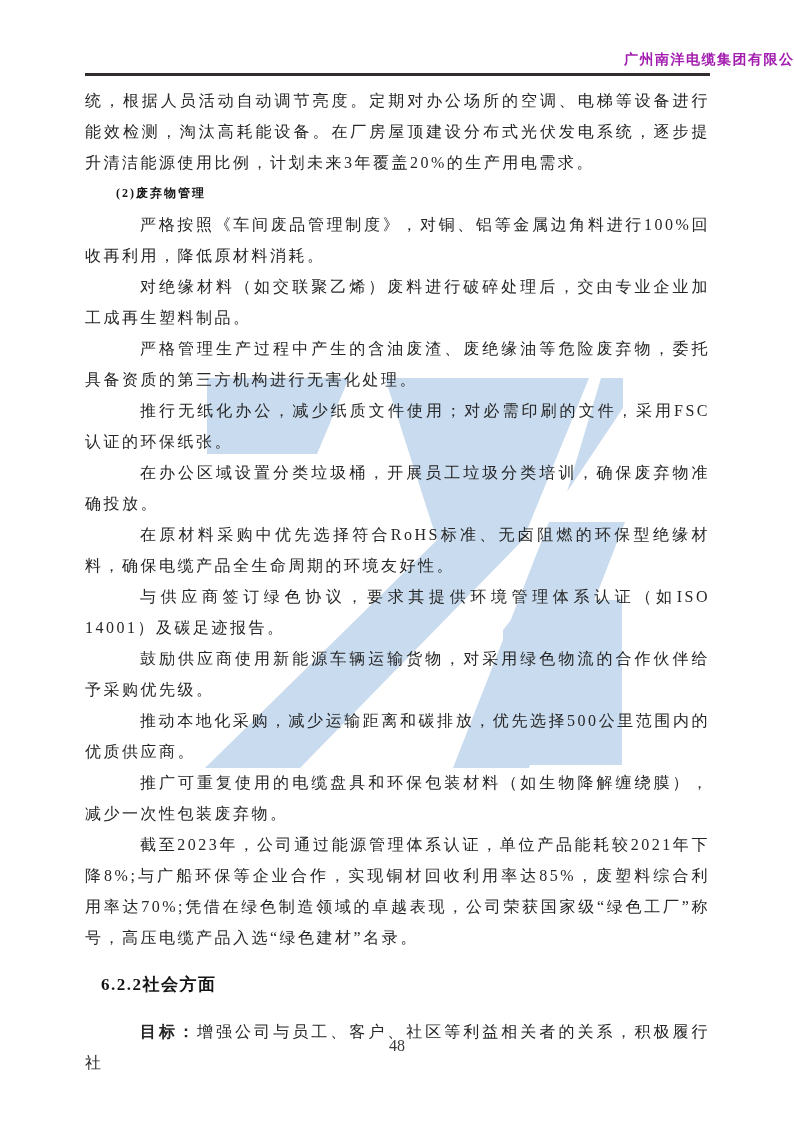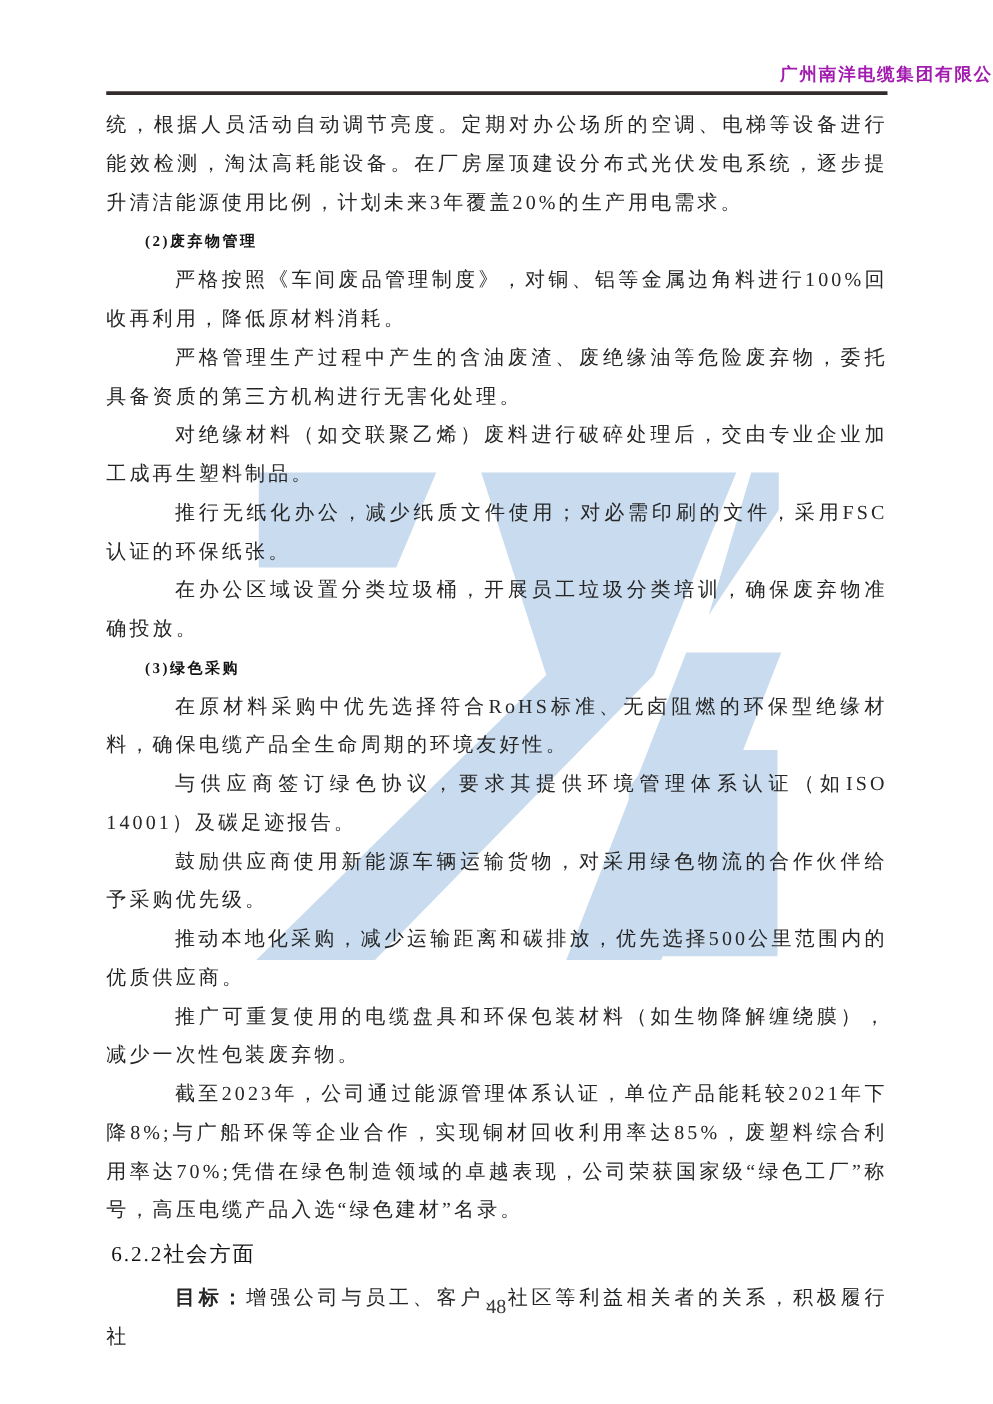--- a/index.html
+++ b/index.html
@@ -39,21 +39,21 @@
     z-index:1;
   }
   .content p{margin:0;}
   p.para{text-indent:55px;}
   p.cont{text-indent:0;}
   .sub-heading{
     margin:0;font-size:12px;line-height:31px;font-weight:bold;
     padding-left:31px;color:#141414;letter-spacing:2px;
   }
   .main-heading{
-    margin:4px;font-size:17px;line-height:31px;font-weight:normal;
+    margin:16px;font-size:17px;line-height:31px;font-weight:bold;
     color:#141414;letter-spacing:1.5px;
   }
   .goal-label{font-weight:bold;}
   .page-number{
     position:absolute;top:1037px;left:0;width:100%;
     text-align:center;font-size:16px;color:#3a3a3a;z-index:1;
   }
 </style>
 </head>
 <body>
@@ -72,26 +72,25 @@
   <div class="doc-header">广州南洋电缆集团有限公司</div>
   <div class="header-rule"></div>
 
   <div class="content">
 
     <p class="cont">统，根据人员活动自动调节亮度。定期对办公场所的空调、电梯等设备进行能效检测，淘汰高耗能设备。在厂房屋顶建设分布式光伏发电系统，逐步提升清洁能源使用比例，计划未来3年覆盖20%的生产用电需求。</p>
 
     <h2 class="sub-heading">(2)废弃物管理</h2>
 
     <p class="para">严格按照《车间废品管理制度》，对铜、铝等金属边角料进行100%回收再利用，降低原材料消耗。</p>
+    <p class="para">对绝缘材料（如交联聚乙烯）废料进行破碎处理后，交由专业企业加工成再生塑料制品。</p>
     <p class="para">严格管理生产过程中产生的含油废渣、废绝缘油等危险废弃物，委托具备资质的第三方机构进行无害化处理。</p>
-    <p class="para">对绝缘材料（如交联聚乙烯）废料进行破碎处理后，交由专业企业加工成再生塑料制品。</p>
     <p class="para">推行无纸化办公，减少纸质文件使用；对必需印刷的文件，采用FSC认证的环保纸张。</p>
     <p class="para">在办公区域设置分类垃圾桶，开展员工垃圾分类培训，确保废弃物准确投放。</p>
 
-    <h2 class="sub-heading">(3)绿色采购</h2>
 
     <p class="para">在原材料采购中优先选择符合RoHS标准、无卤阻燃的环保型绝缘材料，确保电缆产品全生命周期的环境友好性。</p>
     <p class="para">与供应商签订绿色协议，要求其提供环境管理体系认证（如ISO 14001）及碳足迹报告。</p>
     <p class="para">鼓励供应商使用新能源车辆运输货物，对采用绿色物流的合作伙伴给予采购优先级。</p>
     <p class="para">推动本地化采购，减少运输距离和碳排放，优先选择500公里范围内的优质供应商。</p>
     <p class="para">推广可重复使用的电缆盘具和环保包装材料（如生物降解缠绕膜），减少一次性包装废弃物。</p>
     <p class="para">截至2023年，公司通过能源管理体系认证，单位产品能耗较2021年下降8%;与广船环保等企业合作，实现铜材回收利用率达85%，废塑料综合利用率达70%;凭借在绿色制造领域的卓越表现，公司荣获国家级“绿色工厂”称号，高压电缆产品入选“绿色建材”名录。</p>
 
     <h2 class="main-heading">6.2.2社会方面</h2>
 

